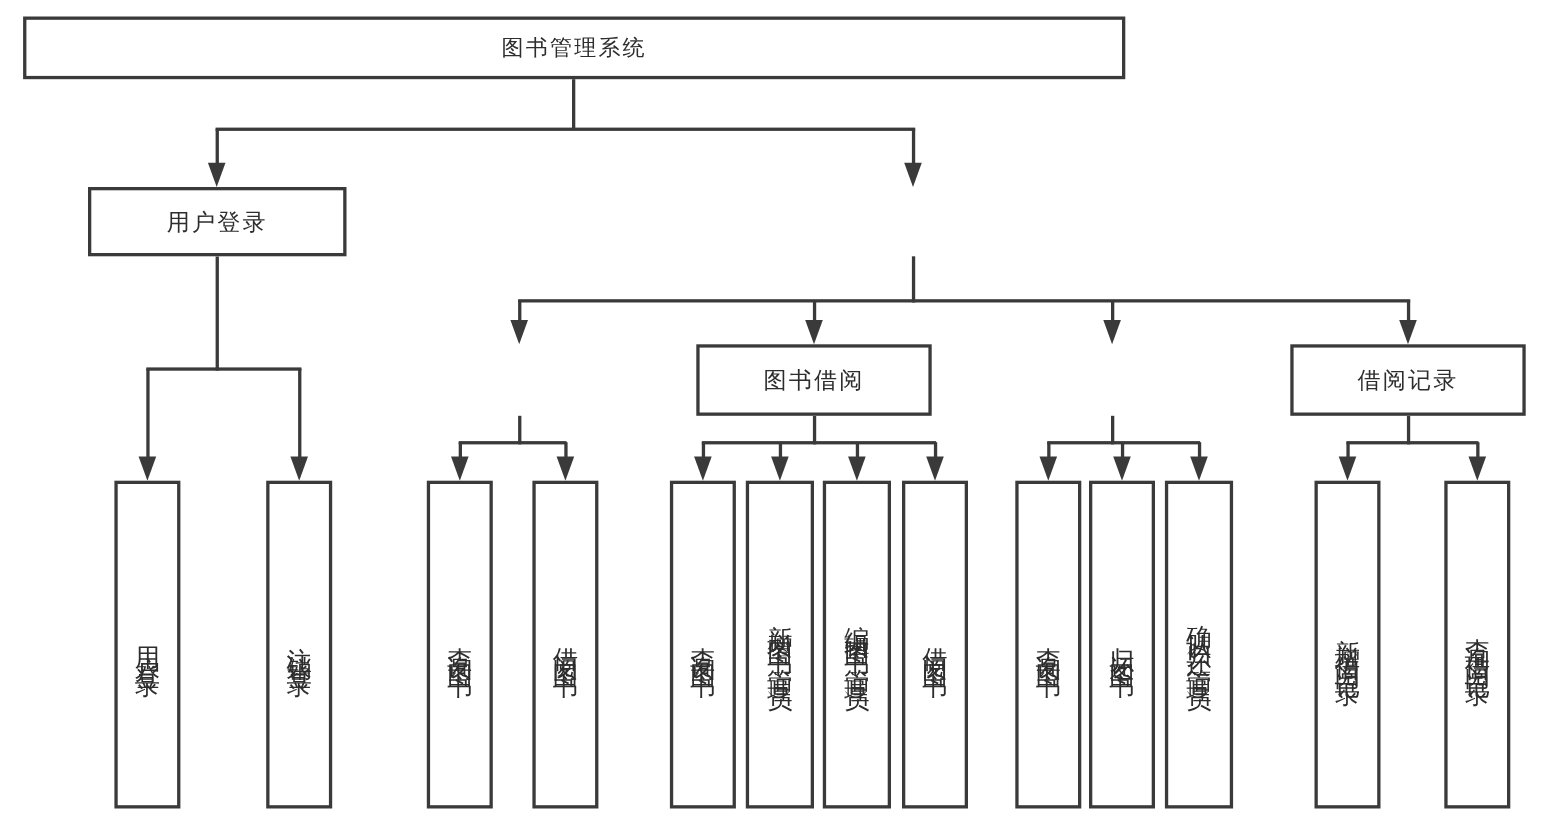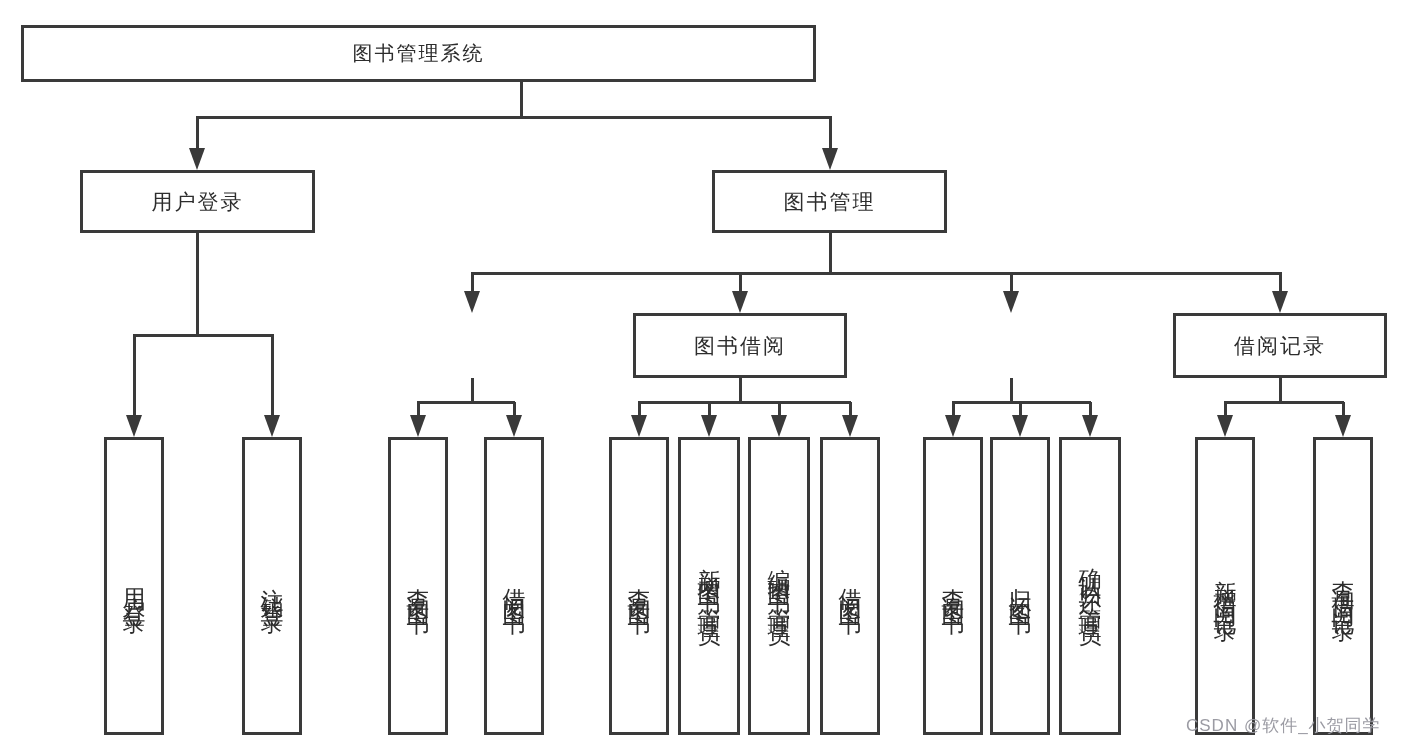--- a/index.html
+++ b/index.html
@@ -102,24 +102,23 @@
       <div class="vl" style="left: 1089px; top: 402px; height: 18px;"></div>
       <div class="arrow" style="left: 1082px; top: 415px;"></div>
       <div class="vl" style="left: 1279px; top: 378px; height: 26px;"></div>
       <div class="hl" style="left: 1224px; top: 401px; width: 120px;"></div>
       <div class="vl" style="left: 1224px; top: 402px; height: 18px;"></div>
       <div class="arrow" style="left: 1217px; top: 415px;"></div>
       <div class="vl" style="left: 1342px; top: 402px; height: 18px;"></div>
       <div class="arrow" style="left: 1335px; top: 415px;"></div>
     </div>
 
-  <div class="node root" style="left:21px;top:25px;width:795px;height:57px">图书管理系统</div>
+  <div class="node root" style="left:21px;top:15px;width:1002px;height:57px">图书管理系统</div>
 
   <div class="node hnode" style="left:80px;top:170px;width:235px;height:63px">用户登录</div>
-  <div class="node hnode" style="left:712px;top:170px;width:235px;height:63px">图书管理</div>
 
   <div class="node hnode" style="left:633px;top:313px;width:214px;height:65px">图书借阅</div>
   <div class="node hnode" style="left:1173px;top:313px;width:214px;height:65px">借阅记录</div>
 
   <div class="node leaf" style="left:104px;top:437px;width:60px;height:298px">用户登录</div>
   <div class="node leaf" style="left:242px;top:437px;width:60px;height:298px">注销登录</div>
 
   <div class="node leaf" style="left:388px;top:437px;width:60px;height:298px">查询图书</div>
   <div class="node leaf" style="left:484px;top:437px;width:60px;height:298px">借阅图书</div>
 
@@ -128,14 +127,13 @@
   <div class="node leaf" style="left:748px;top:437px;width:62px;height:298px">编辑图书（管理员）</div>
   <div class="node leaf" style="left:820px;top:437px;width:60px;height:298px">借阅图书</div>
 
   <div class="node leaf" style="left:923px;top:437px;width:60px;height:298px">查询图书</div>
   <div class="node leaf" style="left:990px;top:437px;width:60px;height:298px">归还图书</div>
   <div class="node leaf" style="left:1059px;top:437px;width:62px;height:298px">确认归还（管理员）</div>
 
   <div class="node leaf" style="left:1195px;top:437px;width:60px;height:298px">新增借阅记录</div>
   <div class="node leaf" style="left:1313px;top:437px;width:60px;height:298px">查询借阅记录</div>
 
-  <div class="watermark">CSDN @软件_小贺同学</div>
 </div>
 
 </body></html>

